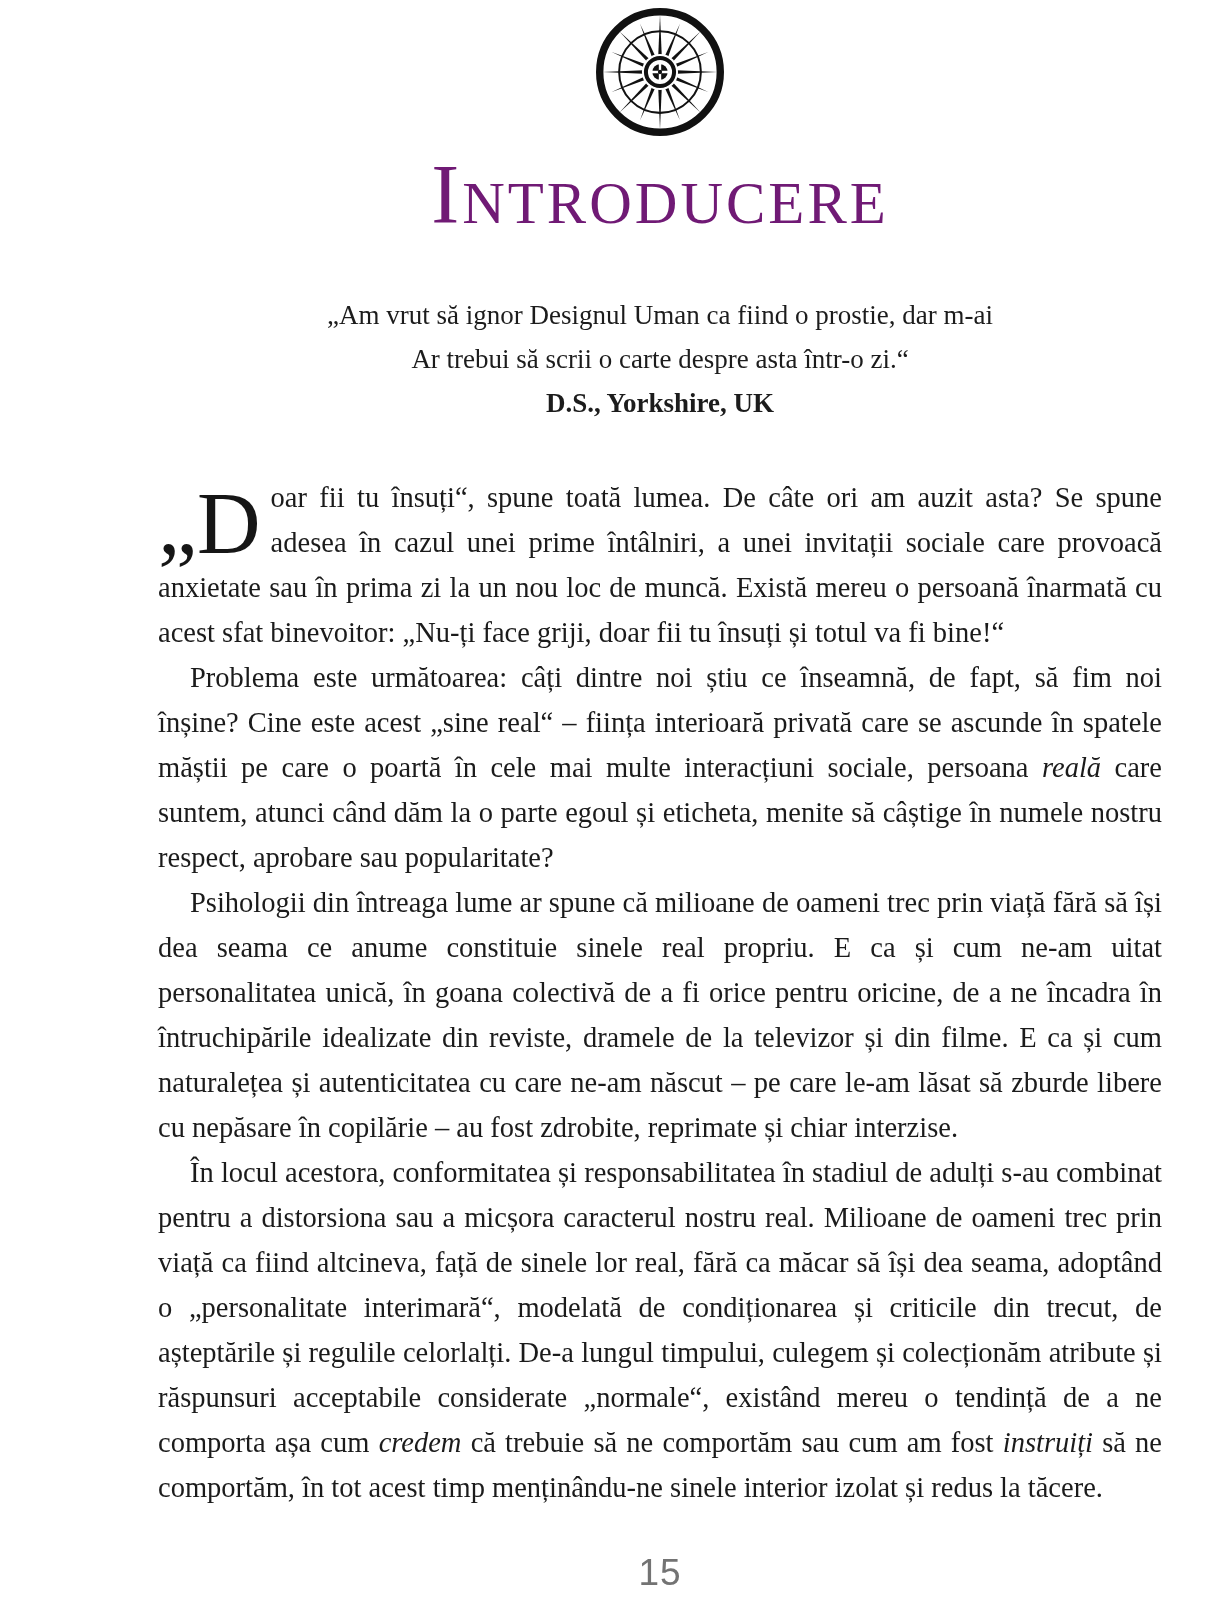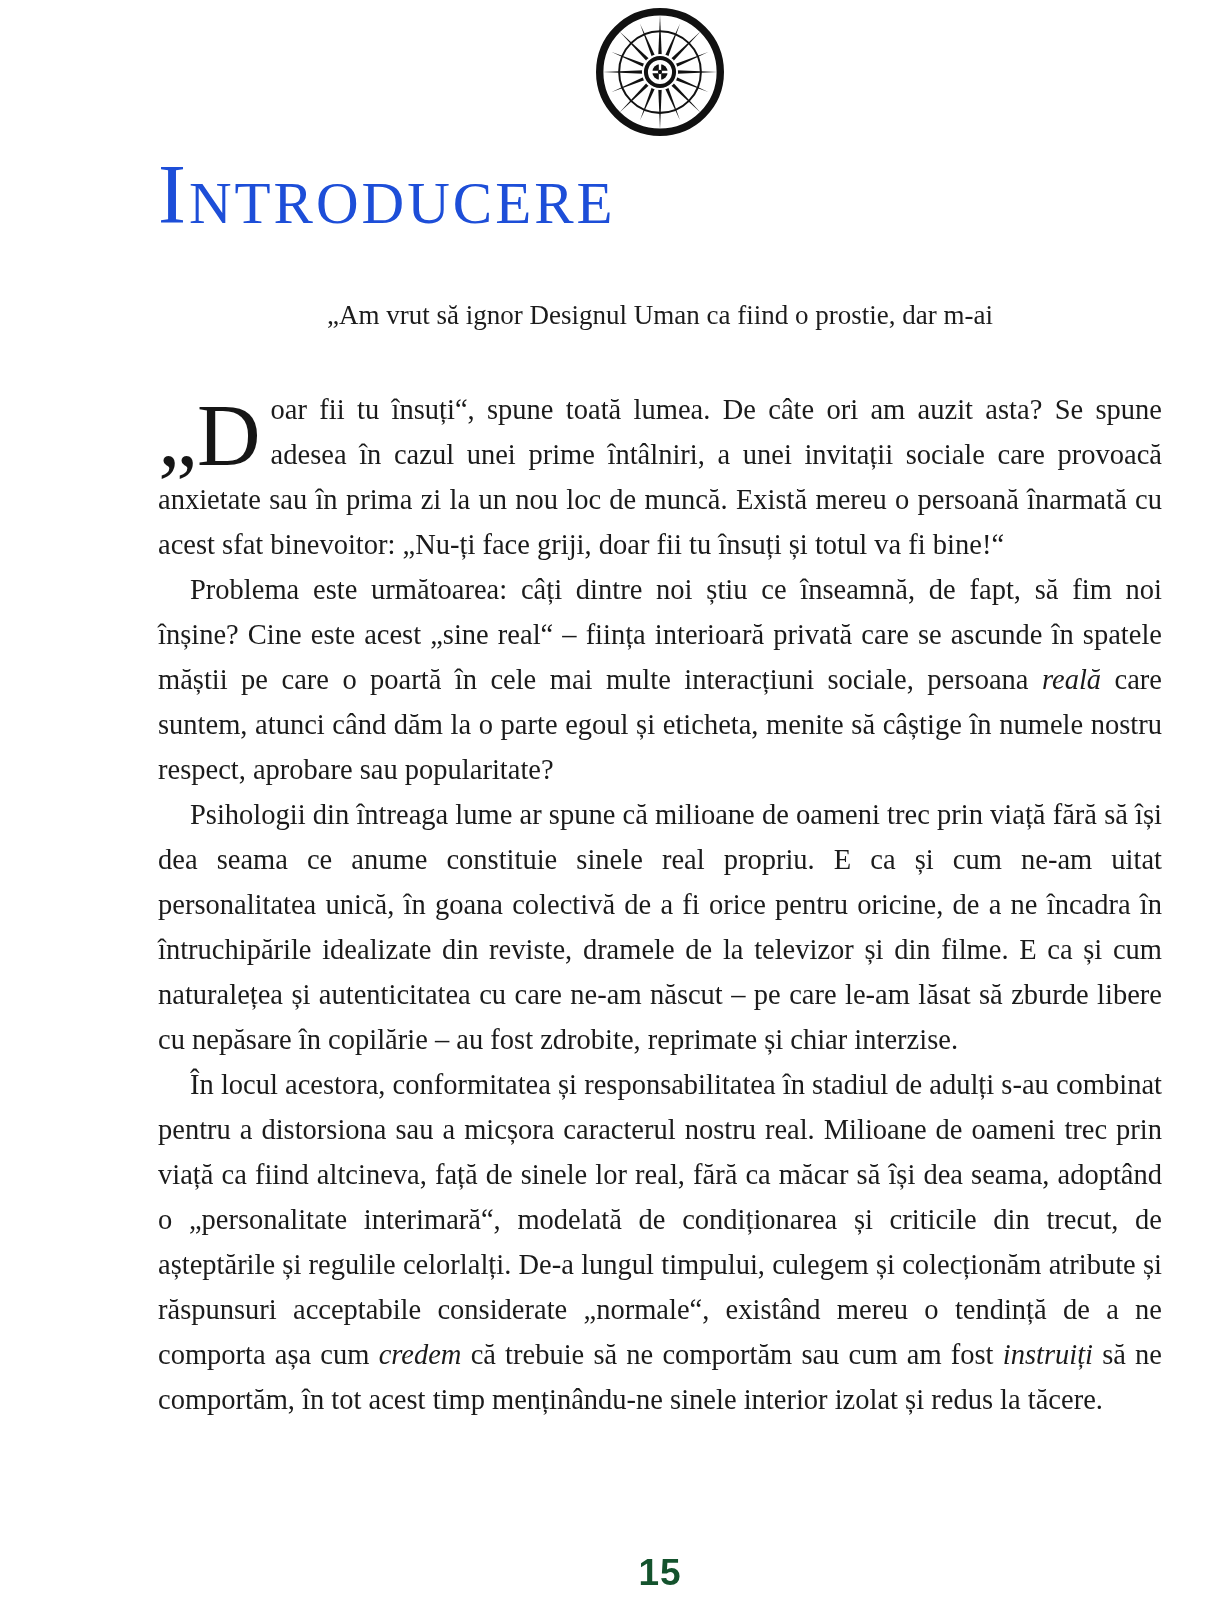--- a/index.html
+++ b/index.html
@@ -23,26 +23,27 @@
     width: 1004px;
   }
   .ornament {
     text-align: center;
     padding-top: 5px;
     height: 134px;
   }
   .ornament svg { display: inline-block; }
   .chapter-title {
     margin-top: 14px;
+    text-align: center;
     font-variant: small-caps;
     font-size: 84px;
     line-height: 84px;
     letter-spacing: 3px;
     font-weight: 500;
-    color: #1d4ed8;
+    color: #701a75;
     white-space: nowrap;
   }
   .epigraph {
     margin-top: 40px;
     text-align: center;
     font-size: 27px;
     line-height: 44px;
     color: #1c1c1c;
   }
   .epigraph .attribution {
@@ -72,23 +73,23 @@
   }
   em { }
   .page-number {
     position: absolute;
     left: 158px;
     width: 1004px;
     top: 1552px;
     text-align: center;
     font-family: "Liberation Sans", "DejaVu Sans", sans-serif;
     font-size: 37px;
-    font-weight: 700;
+    font-weight: 400;
     letter-spacing: 1px;
-    color: #14532d;
+    color: #737373;
   }
 </style>
 </head>
 <body>
 
 <div class="page">
   <div class="content">
 
     <div class="ornament">
       <svg width="134" height="134" viewBox="0 0 200 200">
@@ -118,21 +119,23 @@
         <path d="M100 85 V115 M85 100 H115" stroke="#fff" stroke-width="3.5" fill="none"></path>
         <circle cx="100" cy="100" r="3.2" fill="#111"></circle>
       </svg>
     </div>
 
     <h1 class="chapter-title">Introducere</h1>
 
     <div class="epigraph">
       <div>
           <div>„Am vrut să ignor Designul Uman ca fiind o prostie, dar m-ai</div>
+          <div>Ar trebui să scrii o carte despre asta într-o zi.“</div>
         </div>
+      <div class="attribution">D.S., Yorkshire, UK</div>
     </div>
 
     <div class="body-text">
         <p><span class="dropcap">„D</span><span>oar fii tu însuți“, spune toată lumea. De câte ori am auzit asta? Se spune adesea în cazul unei prime întâlniri, a unei invitații sociale care provoacă anxietate sau în prima zi la un nou loc de muncă. Există mereu o persoană înarmată cu acest sfat binevoitor: „Nu-ți face griji, doar fii tu însuți și totul va fi bine!“</span></p>
         <p class="indent"><span>Problema este următoarea: câți dintre noi știu ce înseamnă, de fapt, să fim noi înșine? Cine este acest „sine real“ – ființa interioară privată care se ascunde în spatele măștii pe care o poartă în cele mai multe interacțiuni sociale, persoana </span><em>reală</em><span> care suntem, atunci când dăm la o parte egoul și eticheta, menite să câștige în numele nostru respect, aprobare sau popularitate?</span></p>
         <p class="indent"><span>Psihologii din întreaga lume ar spune că milioane de oameni trec prin viață fără să își dea seama ce anume constituie sinele real propriu. E ca și cum ne-am uitat personalitatea unică, în goana colectivă de a fi orice pentru oricine, de a ne încadra în întruchipările idealizate din reviste, dramele de la televizor și din filme. E ca și cum naturalețea și autenticitatea cu care ne-am născut – pe care le-am lăsat să zburde libere cu nepăsare în copilărie – au fost zdrobite, reprimate și chiar interzise.</span></p>
         <p class="indent"><span>În locul acestora, conformitatea și responsabilitatea în stadiul de adulți s-au combinat pentru a distorsiona sau a micșora caracterul nostru real. Milioane de oameni trec prin viață ca fiind altcineva, față de sinele lor real, fără ca măcar să își dea seama, adoptând o „personalitate interimară“, modelată de condiționarea și criticile din trecut, de așteptările și regulile celorlalți. De-a lungul timpului, culegem și colecționăm atribute și răspunsuri acceptabile considerate „normale“, existând mereu o tendință de a ne comporta așa cum </span><em>credem</em><span> că trebuie să ne comportăm sau cum am fost </span><em>instruiți</em><span> să ne comportăm, în tot acest timp menținându-ne sinele interior izolat și redus la tăcere.</span></p>
       </div>
 
   </div>

